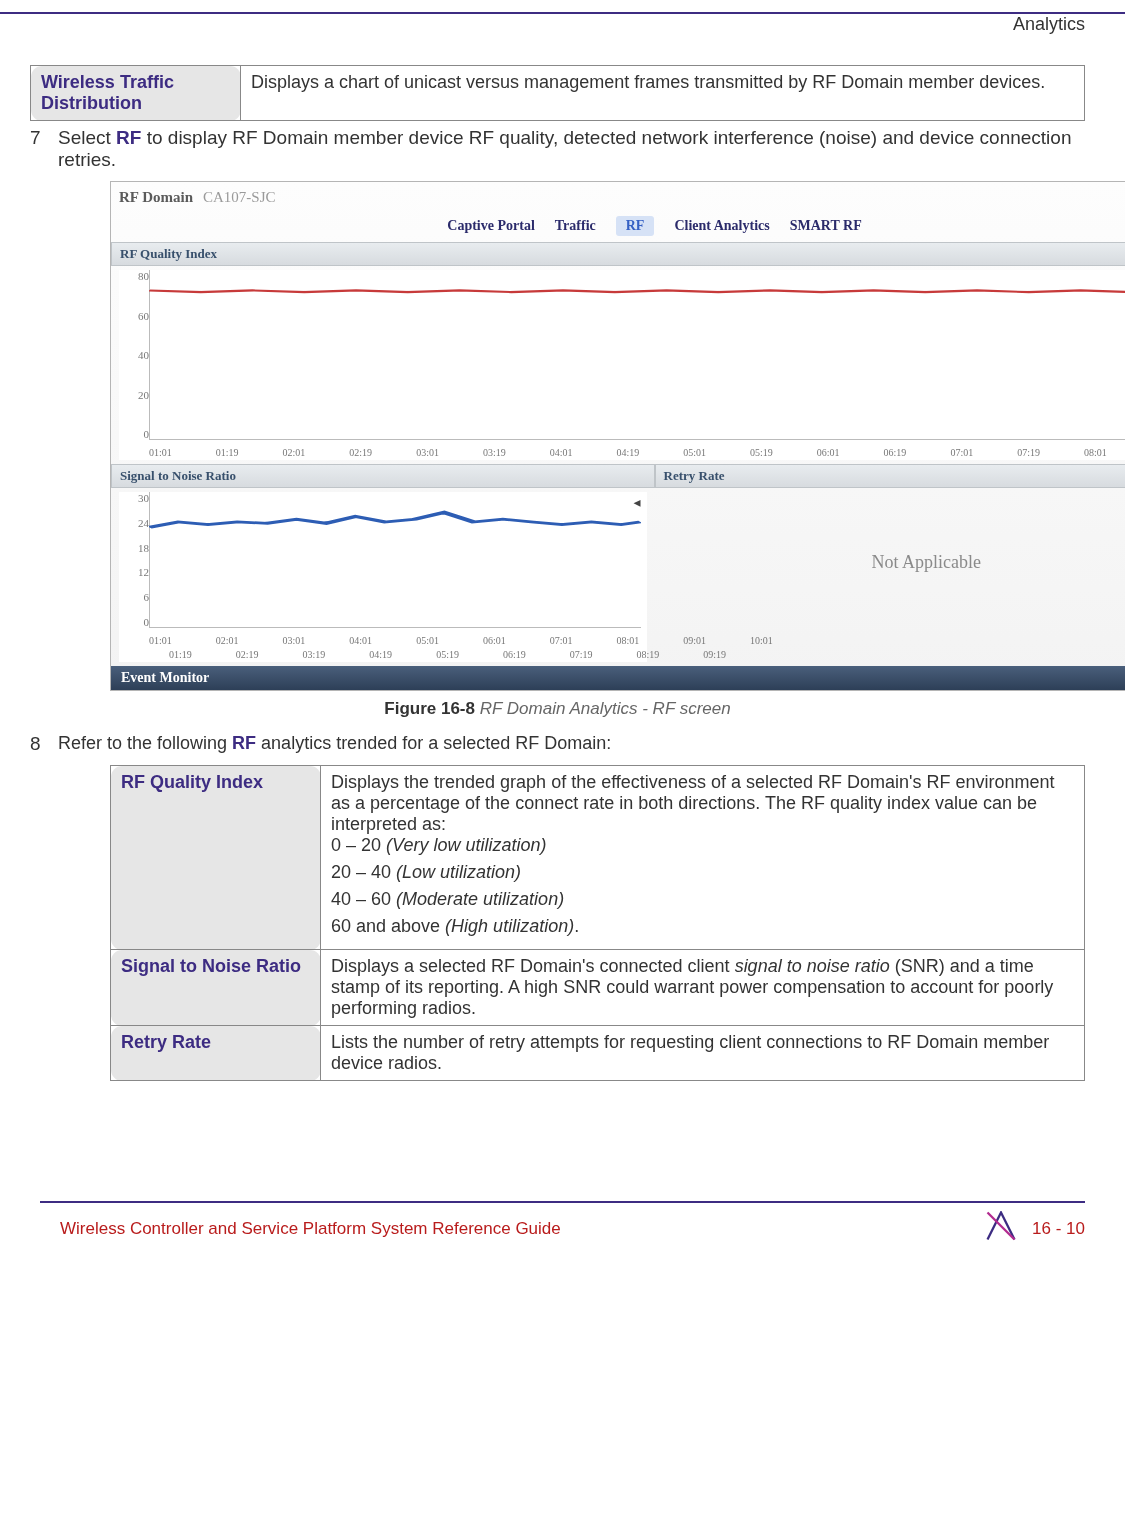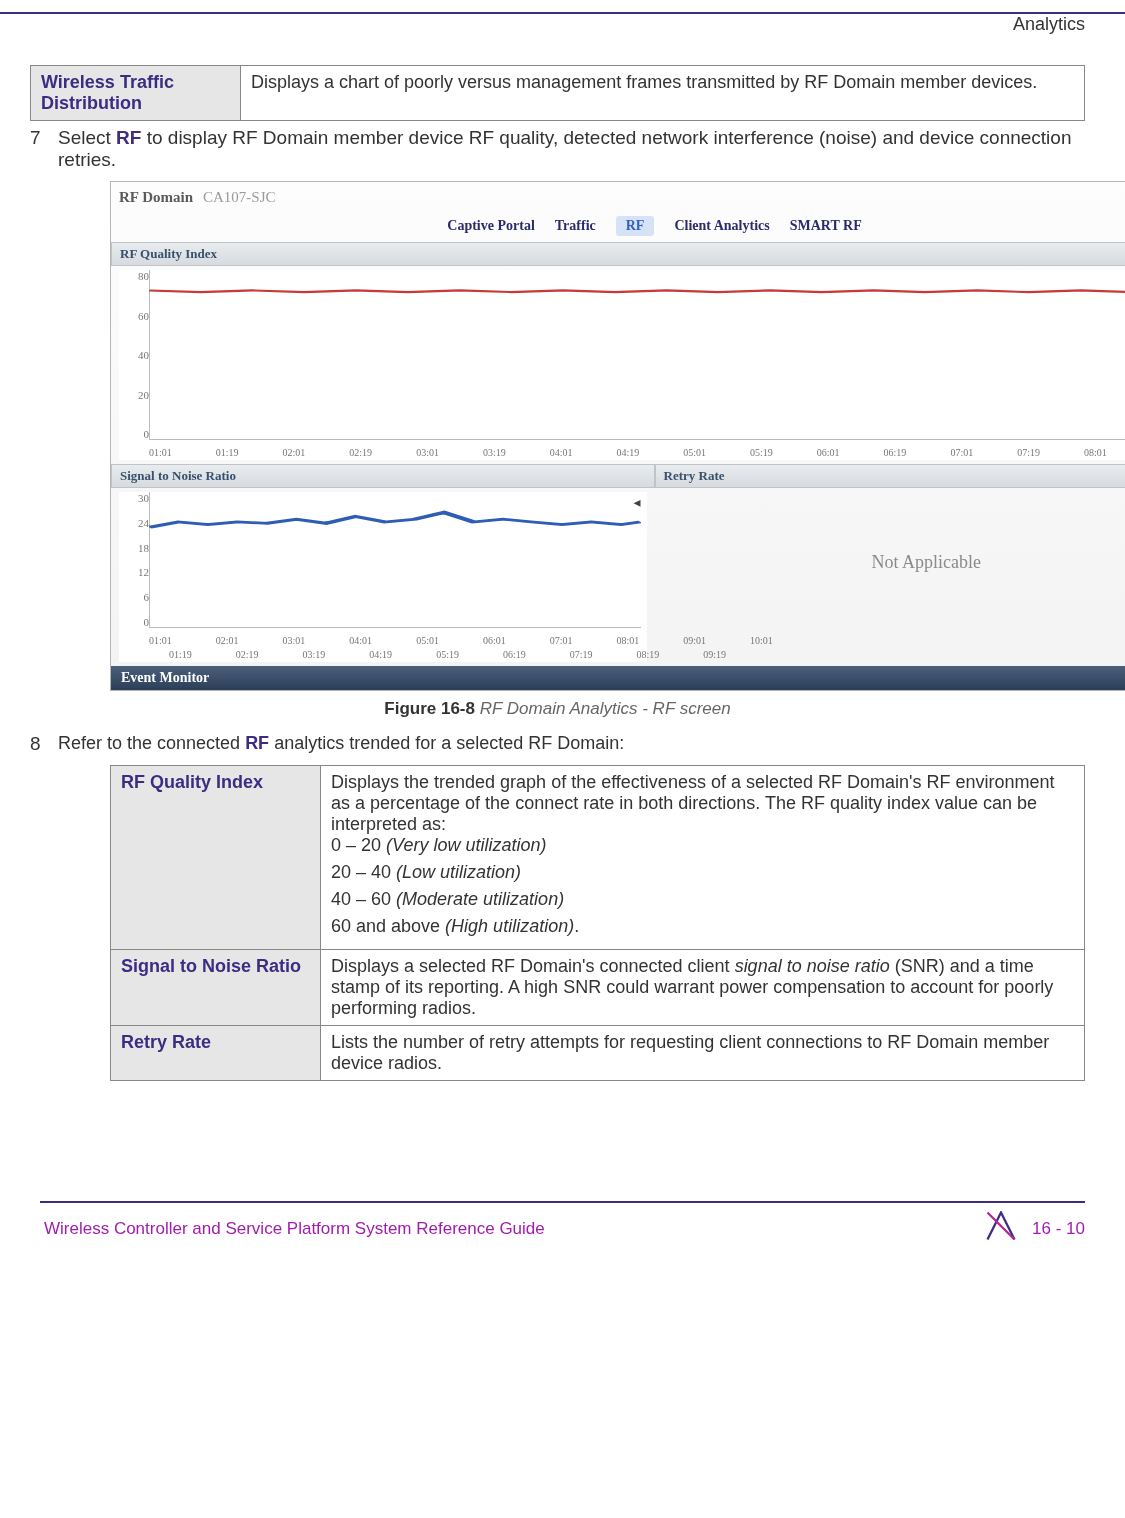--- a/index.html
+++ b/index.html
@@ -8,21 +8,21 @@
     width: 1125px;
     font-family: "Segoe UI", Arial, sans-serif;
     color: #333;
     background: #fff;
   }
   .top-rule { height: 2px; background: #3d2c82; margin: 12px 0 0 0; }
   .header-area { padding: 0 40px 0 40px; text-align: right; color: #333; font-size: 18px; }
   .content { padding: 30px 40px 0 30px; }
   .def-table { width: 100%; border-collapse: collapse; margin: 0 0 6px 0; }
   .def-table td { border: 1px solid #888; padding: 6px 10px; font-size: 18px; vertical-align: top; }
-  .def-label { background: #e6e6e6; width: 210px; font-weight: bold; color: #3d2c82; }
+  .def-label { background: #e6e6e6; width: 210px; font-weight: bold; color: #3d2c82; border-radius: 11px; }
   .step { display: flex; align-items: flex-start; margin: 6px 0 10px 0; font-size: 19px; }
   .step-num { width: 28px; flex-shrink: 0; }
   .step-text { flex: 1; }
   .bold-blue { color: #3d2c82; font-weight: bold; }
   .screenshot-wrap { margin: 6px 0 2px 80px; }
   .app-frame {
     border: 1px solid #b5b5b5;
     width: 1089px;
     background: linear-gradient(#fdfdfd,#f3f3f3);
     font-family: Liberation Serif, serif;
@@ -55,42 +55,42 @@
     color:#fff; font-weight:bold; font-size:14px;
     padding:4px 10px;
   }
   .caption { text-align:center; font-size:17px; margin:8px 0 14px 0; }
   .caption .fig-label { font-weight:bold; }
   .caption .fig-title { font-style:italic; color:#666; }
   .para { font-size:18px; }
   .def-body p { margin:0 0 6px 0; }
   .italic { font-style: italic; }
   .footer-rule { height:2px; background:#3d2c82; margin:120px 40px 0 40px; }
-  .footer { display:flex; align-items:center; padding:8px 40px 20px 44px; font-size:17px; color:#a21caf; }
+  .footer { display:flex; align-items:center; padding:8px 40px 20px 60px; font-size:17px; color:#b91c1c; }
   .footer-title { flex:1; }
   .footer-logo { margin:0 16px; }
   .logo-shape { width:30px; height:30px; }
   .snr-line {
     stroke:#2d5db4; stroke-width:2; fill:none;
   }
   .arrow-left { font-size:14px; color:#444; position:absolute; right:6px; top:2px; }
 </style>
 </head>
 <body>
 
 <div class="top-rule"></div>
 <div class="header-area">Analytics</div>
 
 <div class="content">
 
   <table class="def-table">
     <tbody>
         <tr>
       <td class="def-label">Wireless Traffic Distribution</td>
-      <td>Displays a chart of poorly versus management frames transmitted by RF Domain member devices.</td>
+      <td>Displays a chart of unicast versus management frames transmitted by RF Domain member devices.</td>
     </tr>
   </tbody>
     </table>
 
   <div class="step">
     <div class="step-num">7</div>
     <div class="step-text">
       <span>Select </span><span class="bold-blue">RF</span><span> to display RF Domain member device RF quality, detected network interference (noise) and device connection retries.</span>
     </div>
   </div>
@@ -209,21 +209,21 @@
 
   <div class="caption">
     <span class="fig-label">Figure 16-8</span>
     <span> </span>
     <span class="fig-title">RF Domain Analytics - RF screen</span>
   </div>
 
   <div class="step">
     <div class="step-num">8</div>
     <div class="step-text para">
-      <span>Refer to the connected </span><span class="bold-blue">RF</span><span> analytics trended for a selected RF Domain:</span>
+      <span>Refer to the following </span><span class="bold-blue">RF</span><span> analytics trended for a selected RF Domain:</span>
     </div>
   </div>
 
   <table class="def-table" style="margin-left:80px; width:calc(100% - 80px);">
     <tbody>
         <tr>
       <td class="def-label">RF Quality Index</td>
       <td class="def-body">
         <p><span>Displays the trended graph of the effectiveness of a selected RF Domain's RF environment as a percentage of the connect rate in both directions. The RF quality index value can be interpreted as:</span><br><span>0 – 20 <span class="italic">(Very low utilization)</span></span></p>
         <p>20 – 40 <span class="italic">(Low utilization)</span></p>

